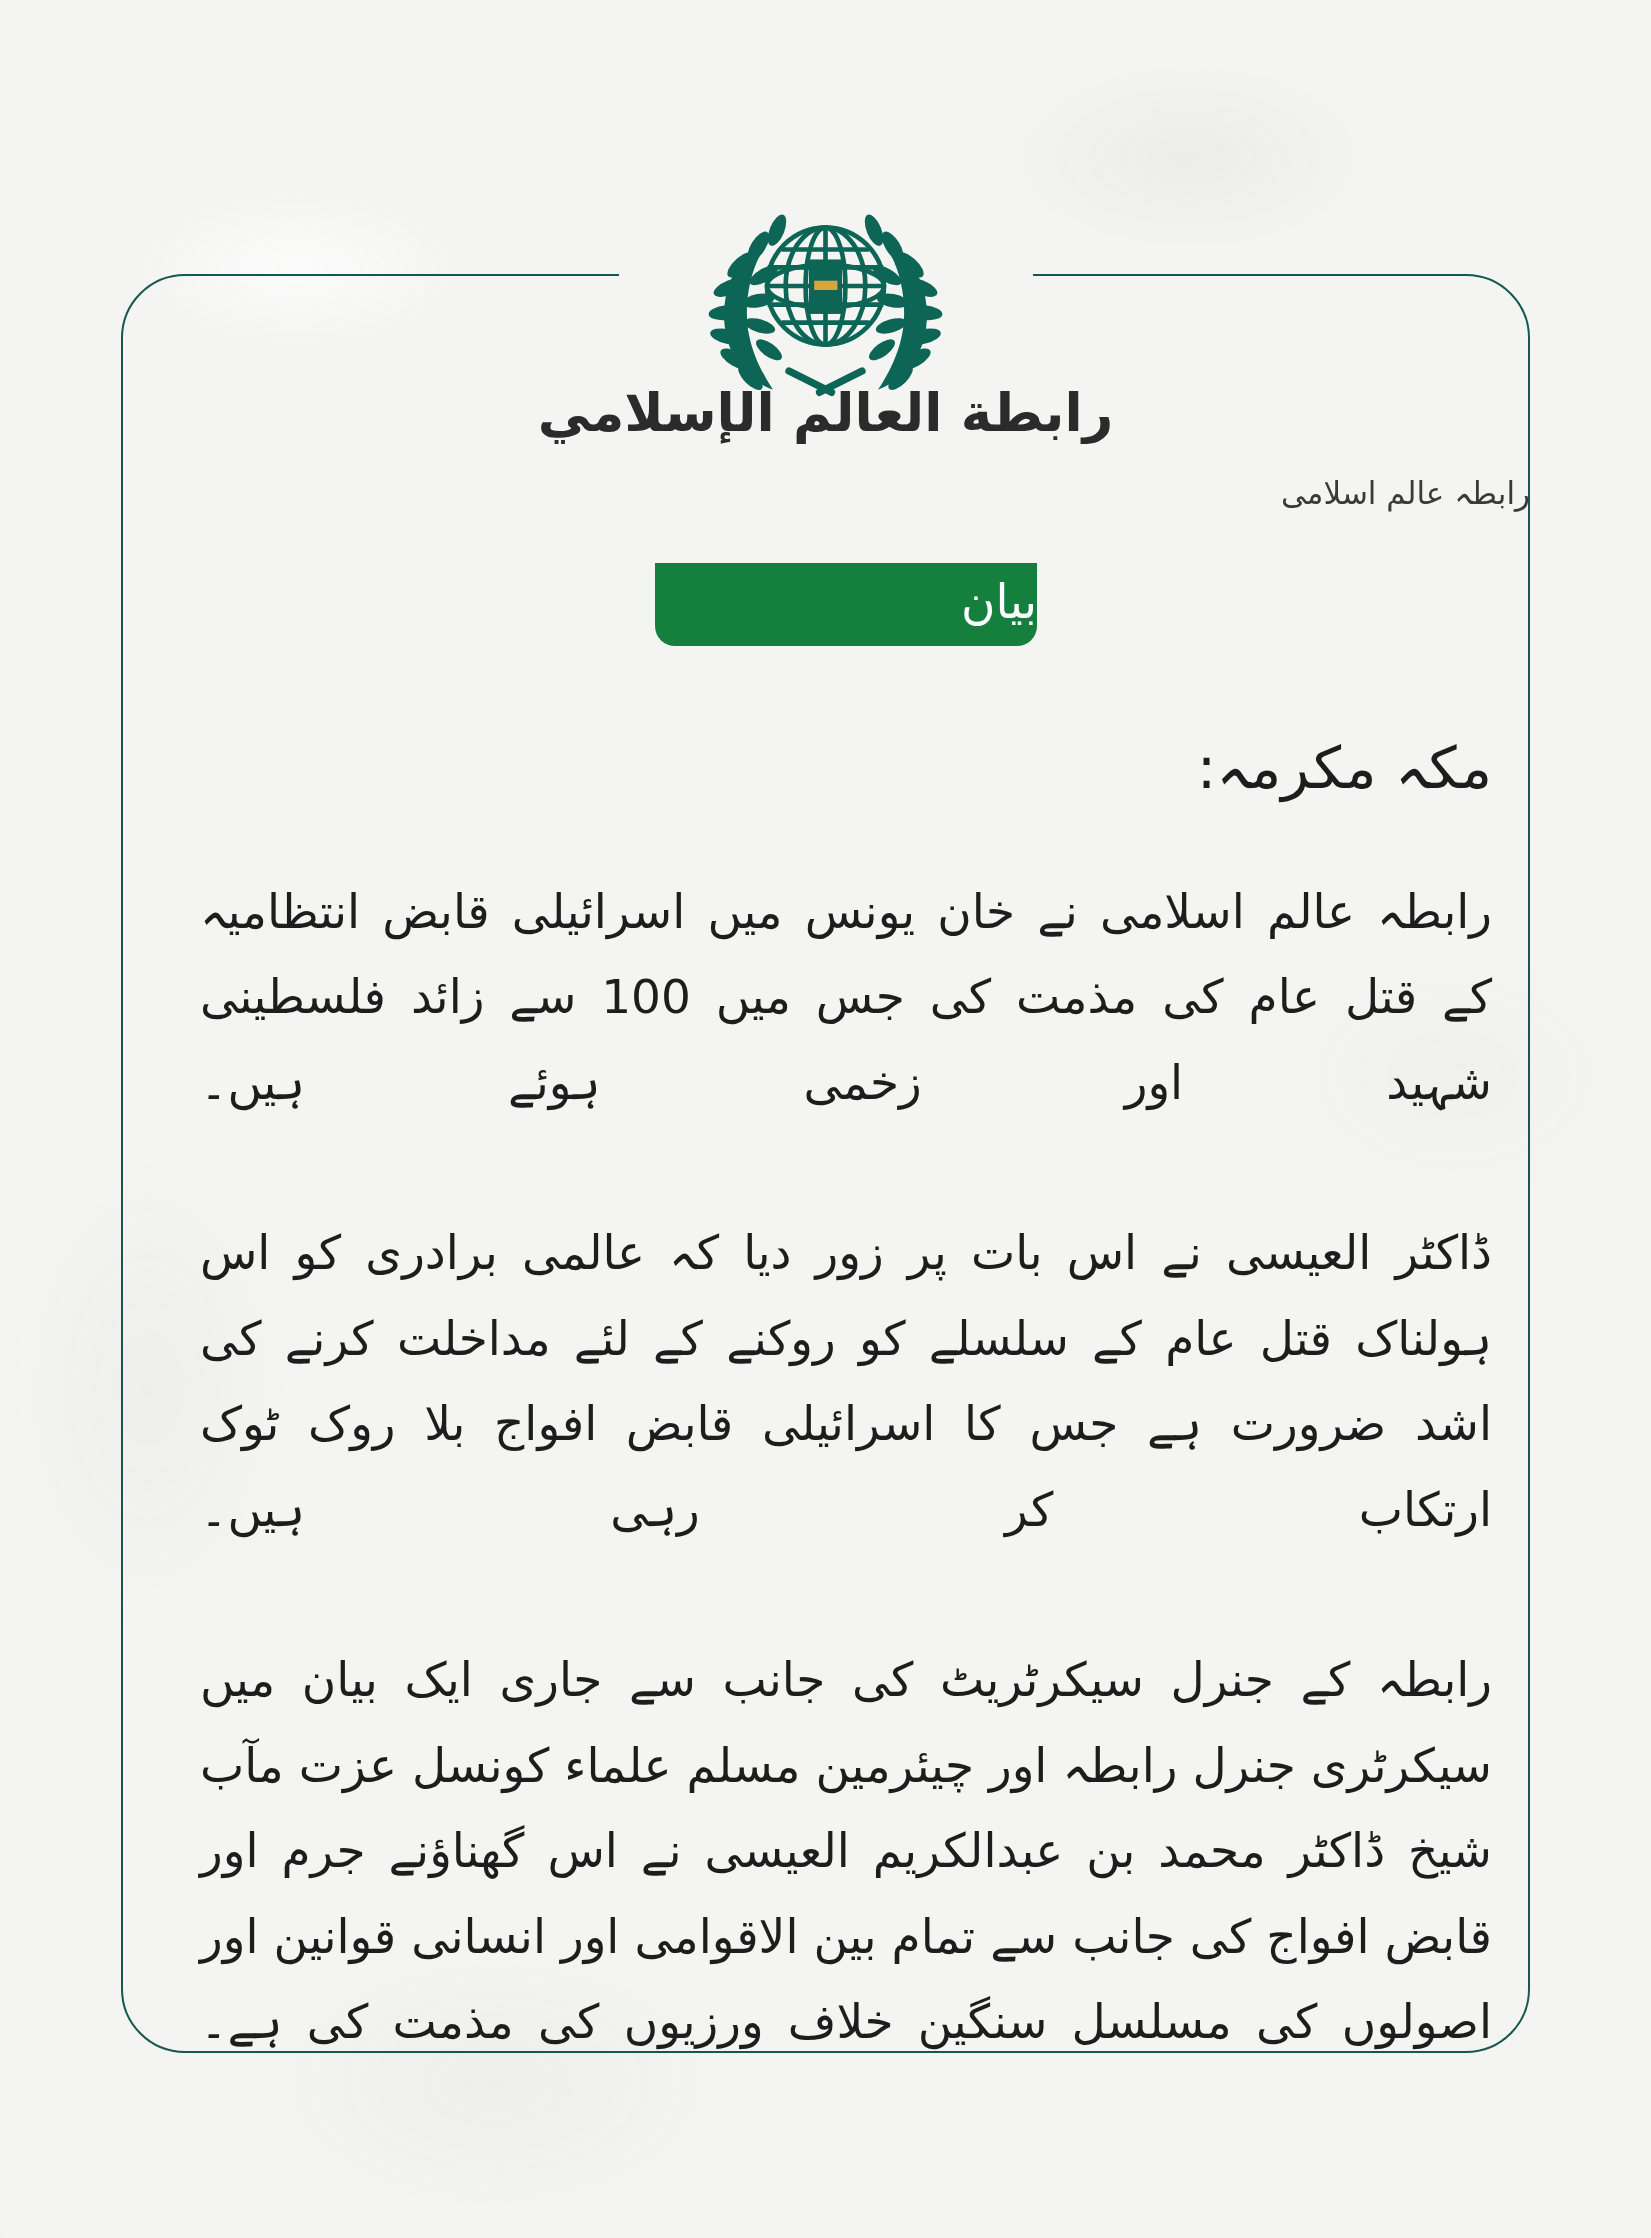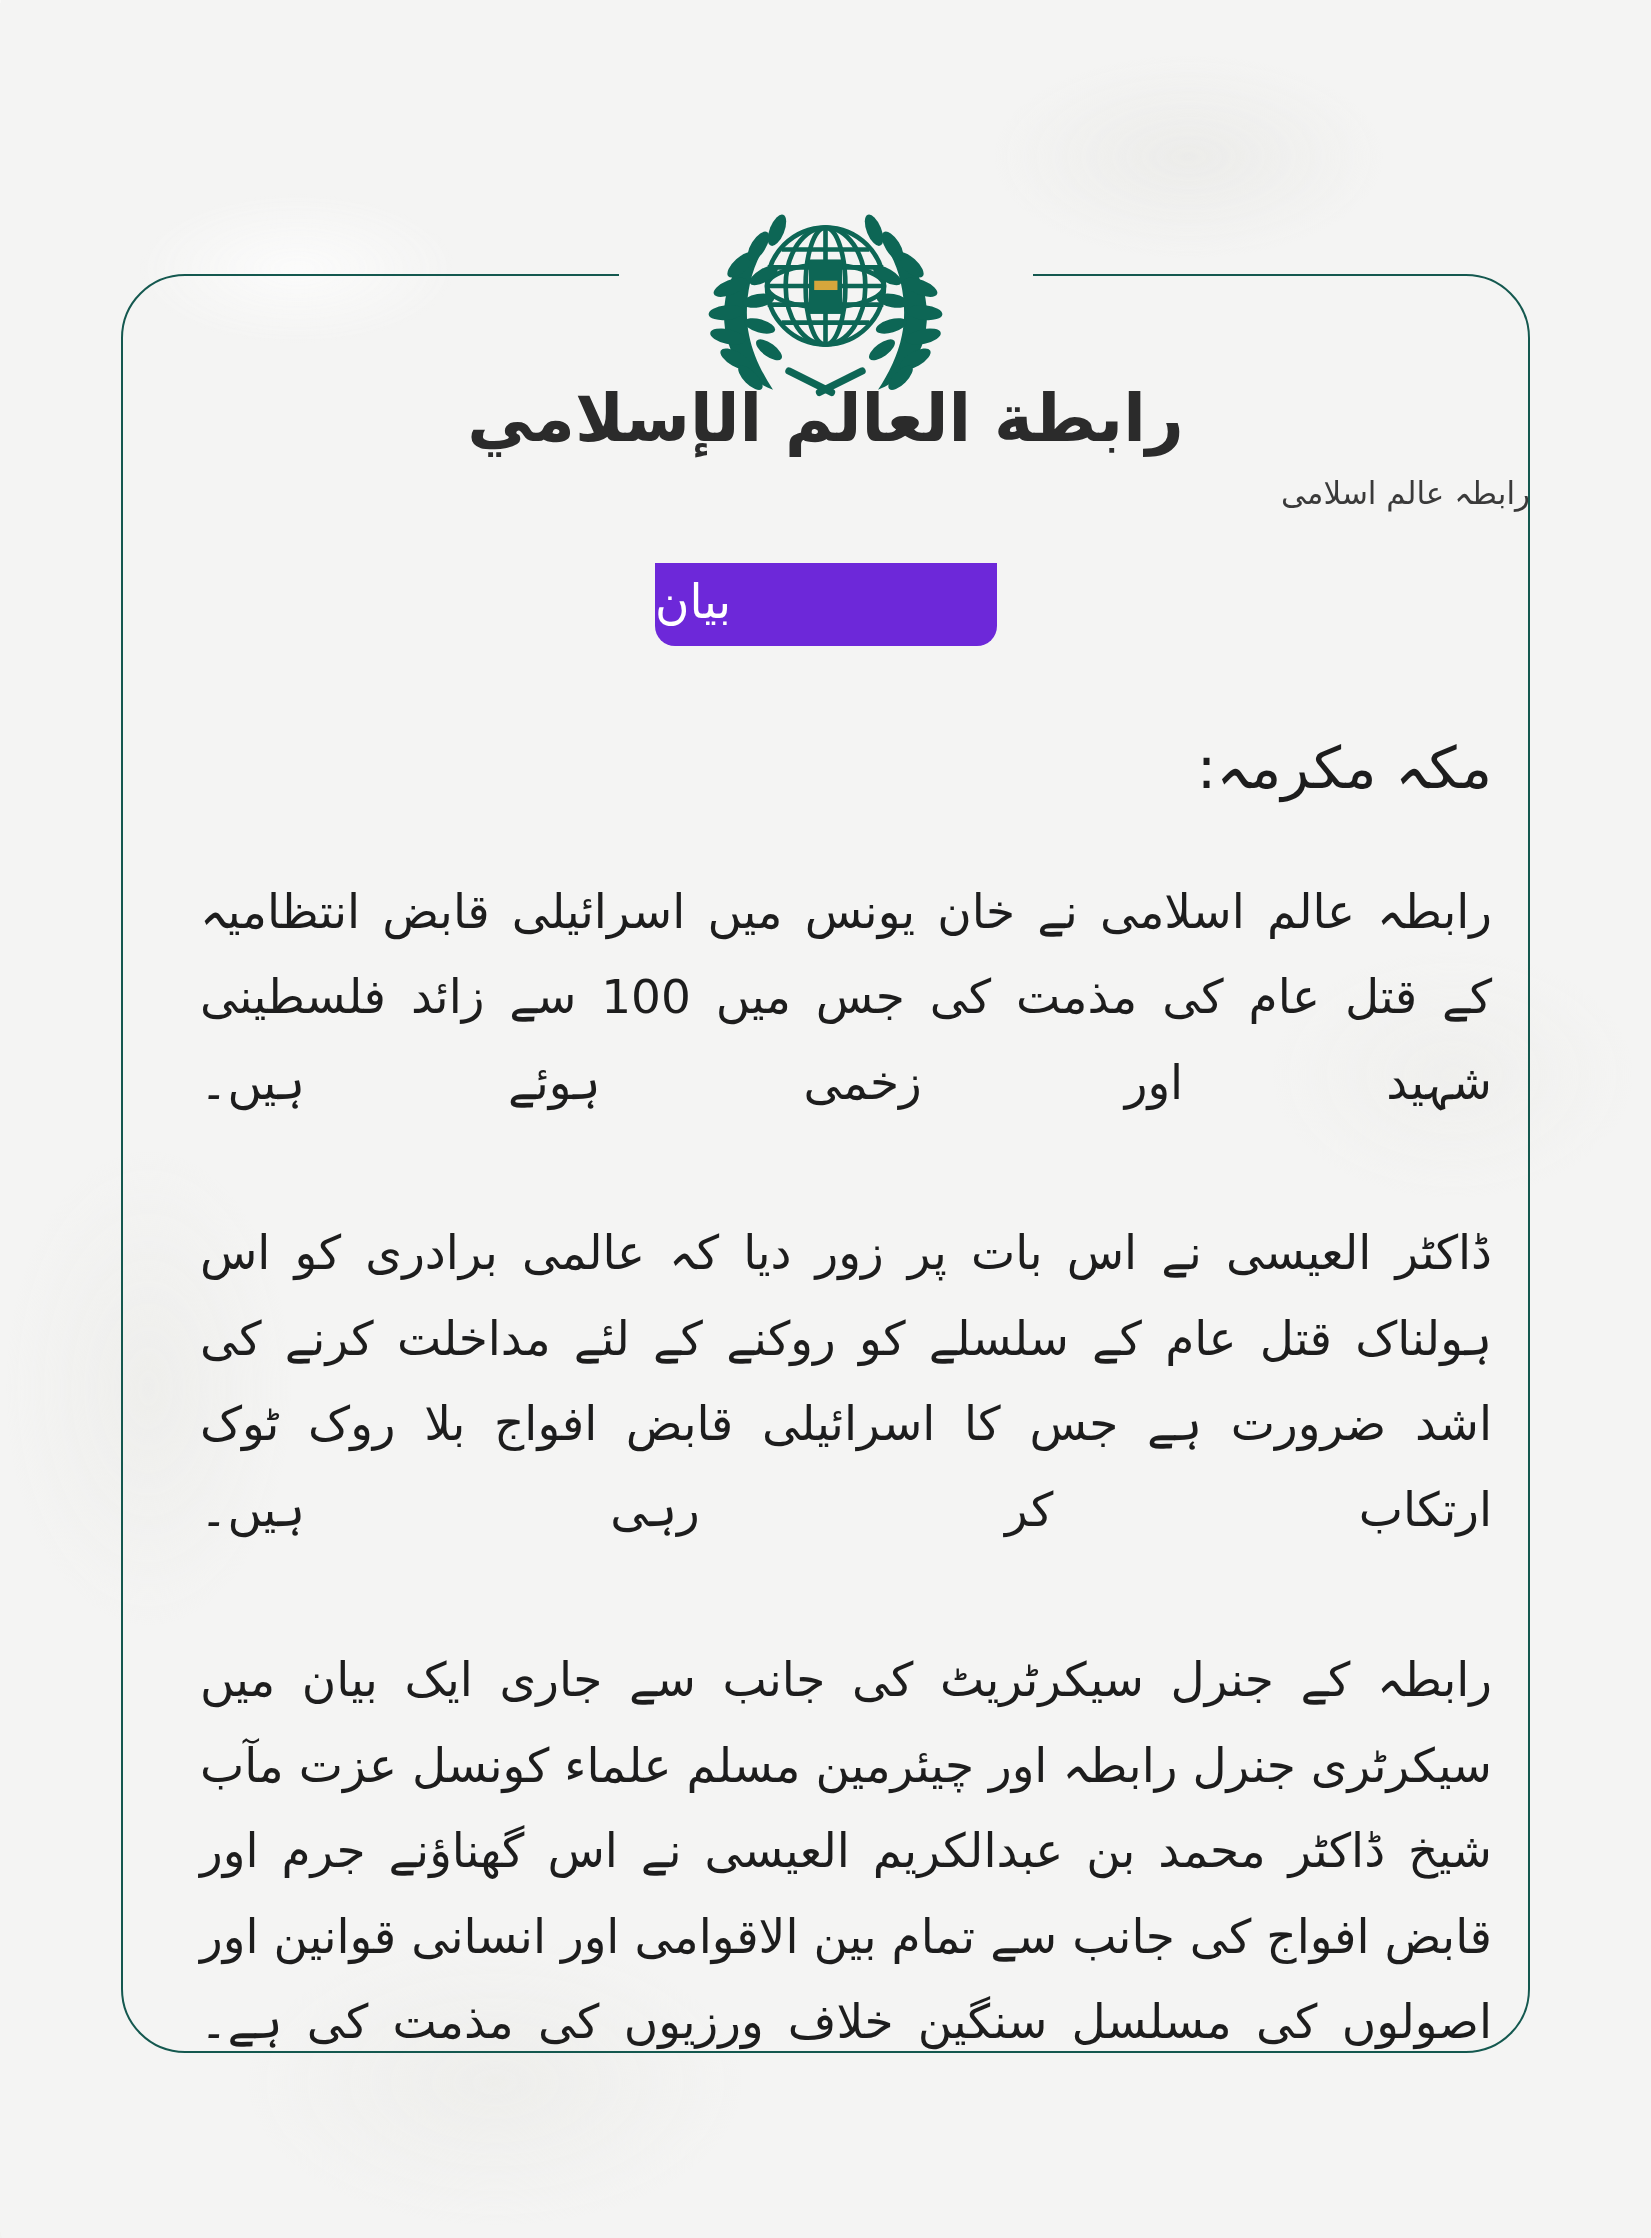--- a/index.html
+++ b/index.html
@@ -65,21 +65,21 @@
   .emblem svg { width: 100%; height: 100%; display: block; }
 
   
   .wordmark-ar {
     position: absolute;
     left: 0;
     top: 386px;
     width: 1651px;
     text-align: center;
     font-family: "DejaVu Sans", sans-serif;
-    font-size: 66px;
+    font-size: 53px;
     font-weight: bold;
     color: #2b2b2b;
     letter-spacing: -1.3px;
     line-height: 1;
   }
   .wordmark-ur {
     position: absolute;
     left: 0;
     top: 478px;
     width: 1530px;
@@ -89,27 +89,27 @@
     color: #3a3a3a;
     letter-spacing: 6.7px;
     line-height: 1;
   }
 
   
   .badge {
     position: absolute;
     left: 655px;
     top: 563px;
-    width: 342px;
+    width: 382px;
     height: 83px;
-    background: #6d28d9;
+    background: #15803d;
     border-radius: 0 0 20px 20px;
     display: flex;
     align-items: center;
-    justify-content: flex-end;
+    justify-content: flex-start;
   }
   .badge-label {
     font-family: "DejaVu Sans", sans-serif;
     font-size: 47px;
     color: #ffffff;
     line-height: 1;
     padding-bottom: 6.7px;
   }
 
   

